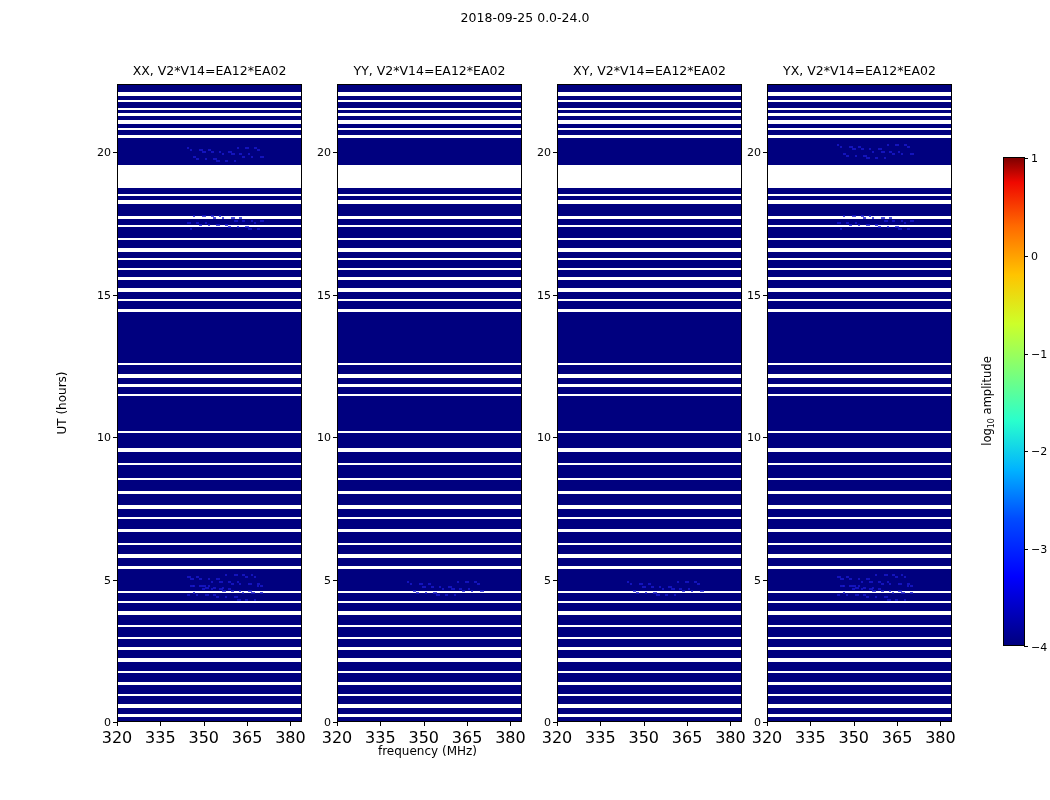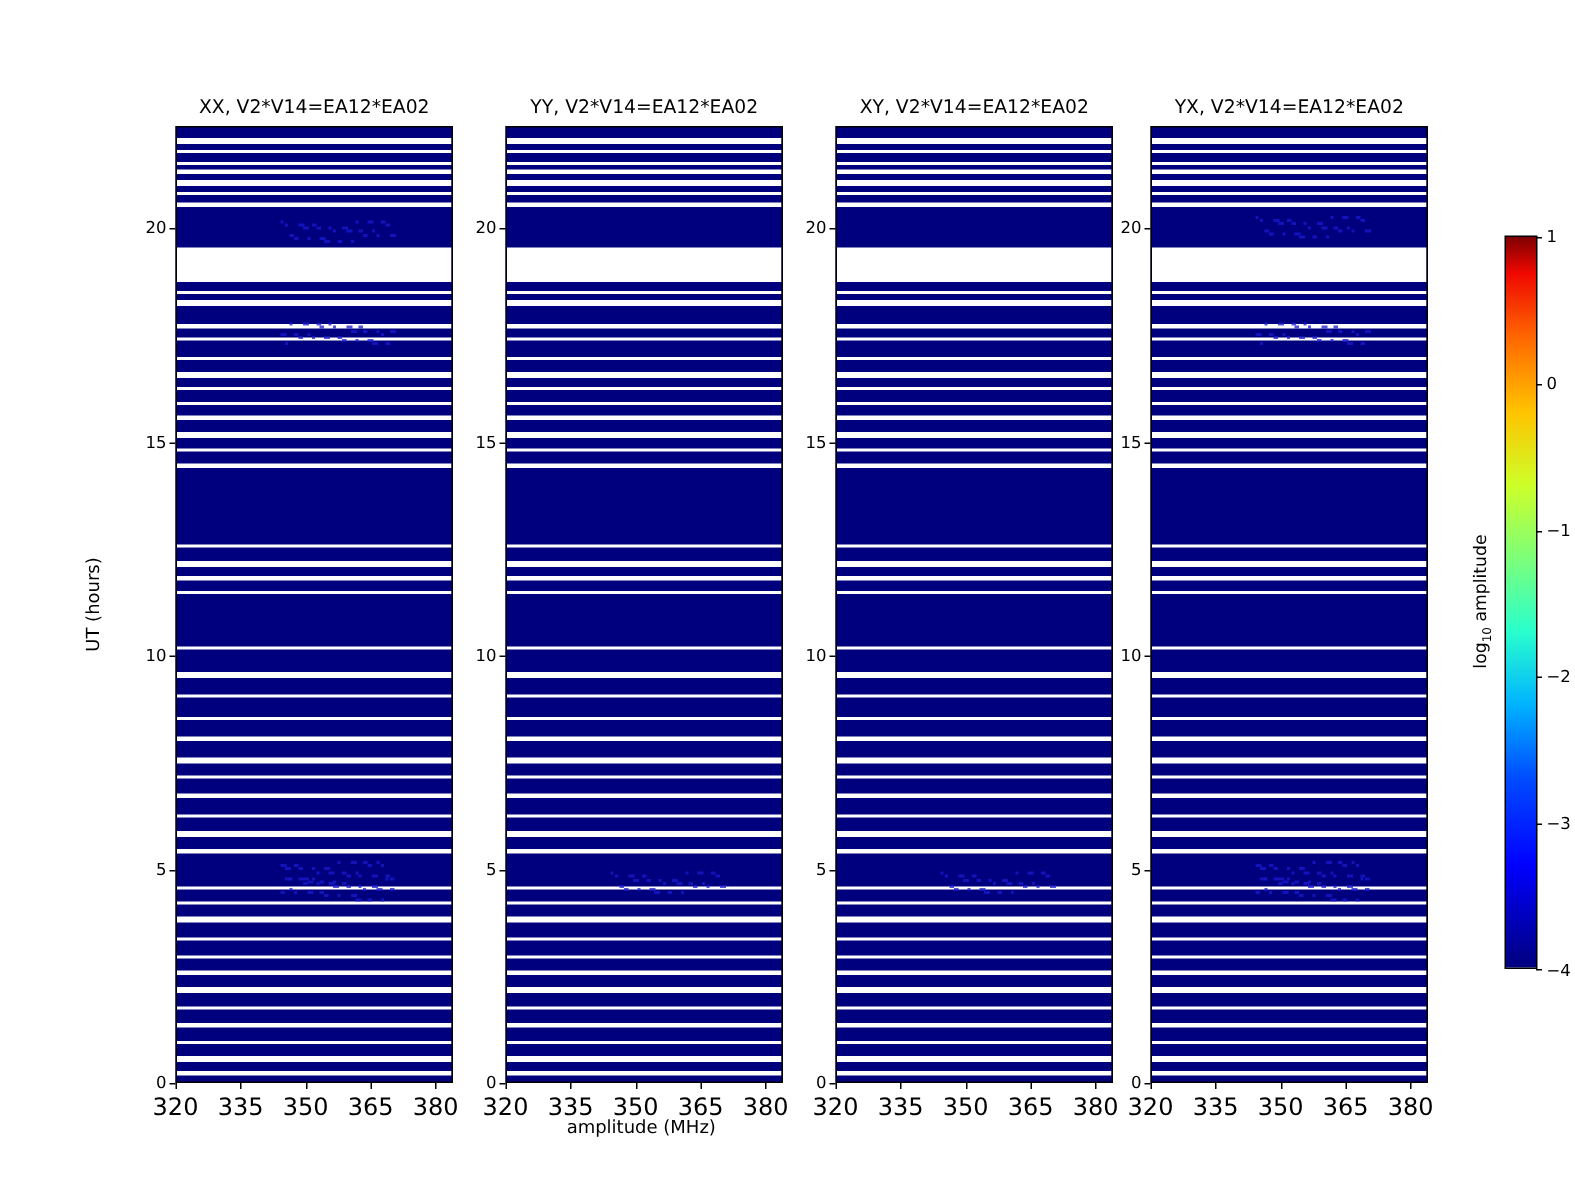--- a/index.html
+++ b/index.html
@@ -171,23 +171,24 @@
   .cb-sub {
     font-size: 8px;
     vertical-align: sub;
   }
 </style>
 </head>
 <body>
 
 <div id="figure">
 
+  <div class="suptitle">2018-09-25 0.0-24.0</div>
 
   <div class="ylabel">UT (hours)</div>
-  <div class="xlabel">amplitude (MHz)</div>
+  <div class="xlabel">frequency (MHz)</div>
 
   <div class="panel" id="panel-0" style="left:117px;">
     <div class="panel-title">XX, V2*V14=EA12*EA02</div>
     <div class="plot-area">
       <div class="stripes">
           <div class="stripe" style="top: 79.75px; height: 22.7857px;"></div>
           <div class="stripe" style="top: 6.54464px; height: 4px;"></div>
           <div class="stripe" style="top: 14.6652px; height: 2px;"></div>
           <div class="stripe" style="top: 23.2098px; height: 2px;"></div>
           <div class="stripe" style="top: 28.4062px; height: 3px;"></div>

